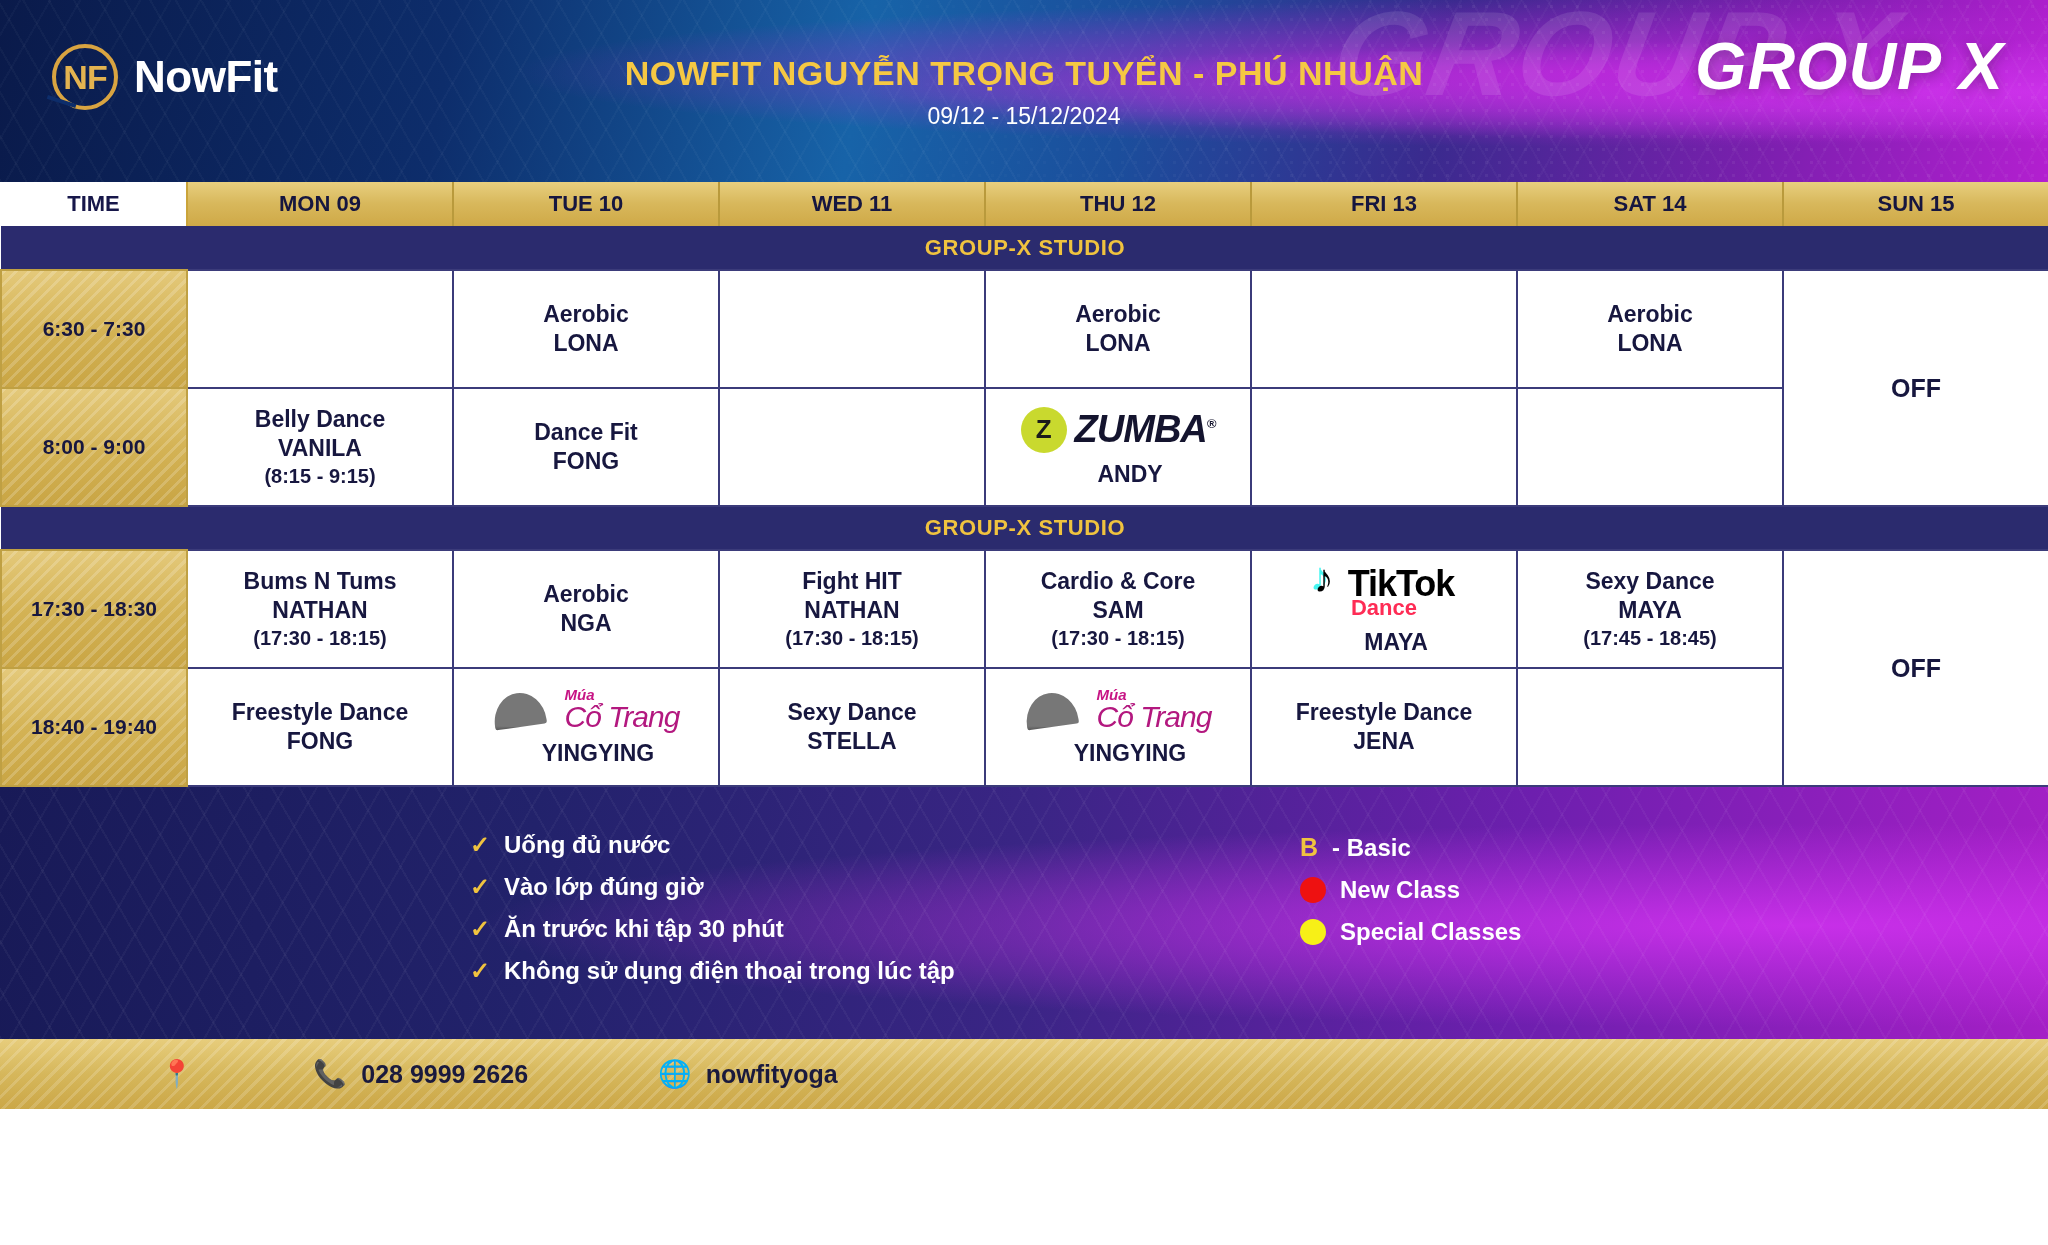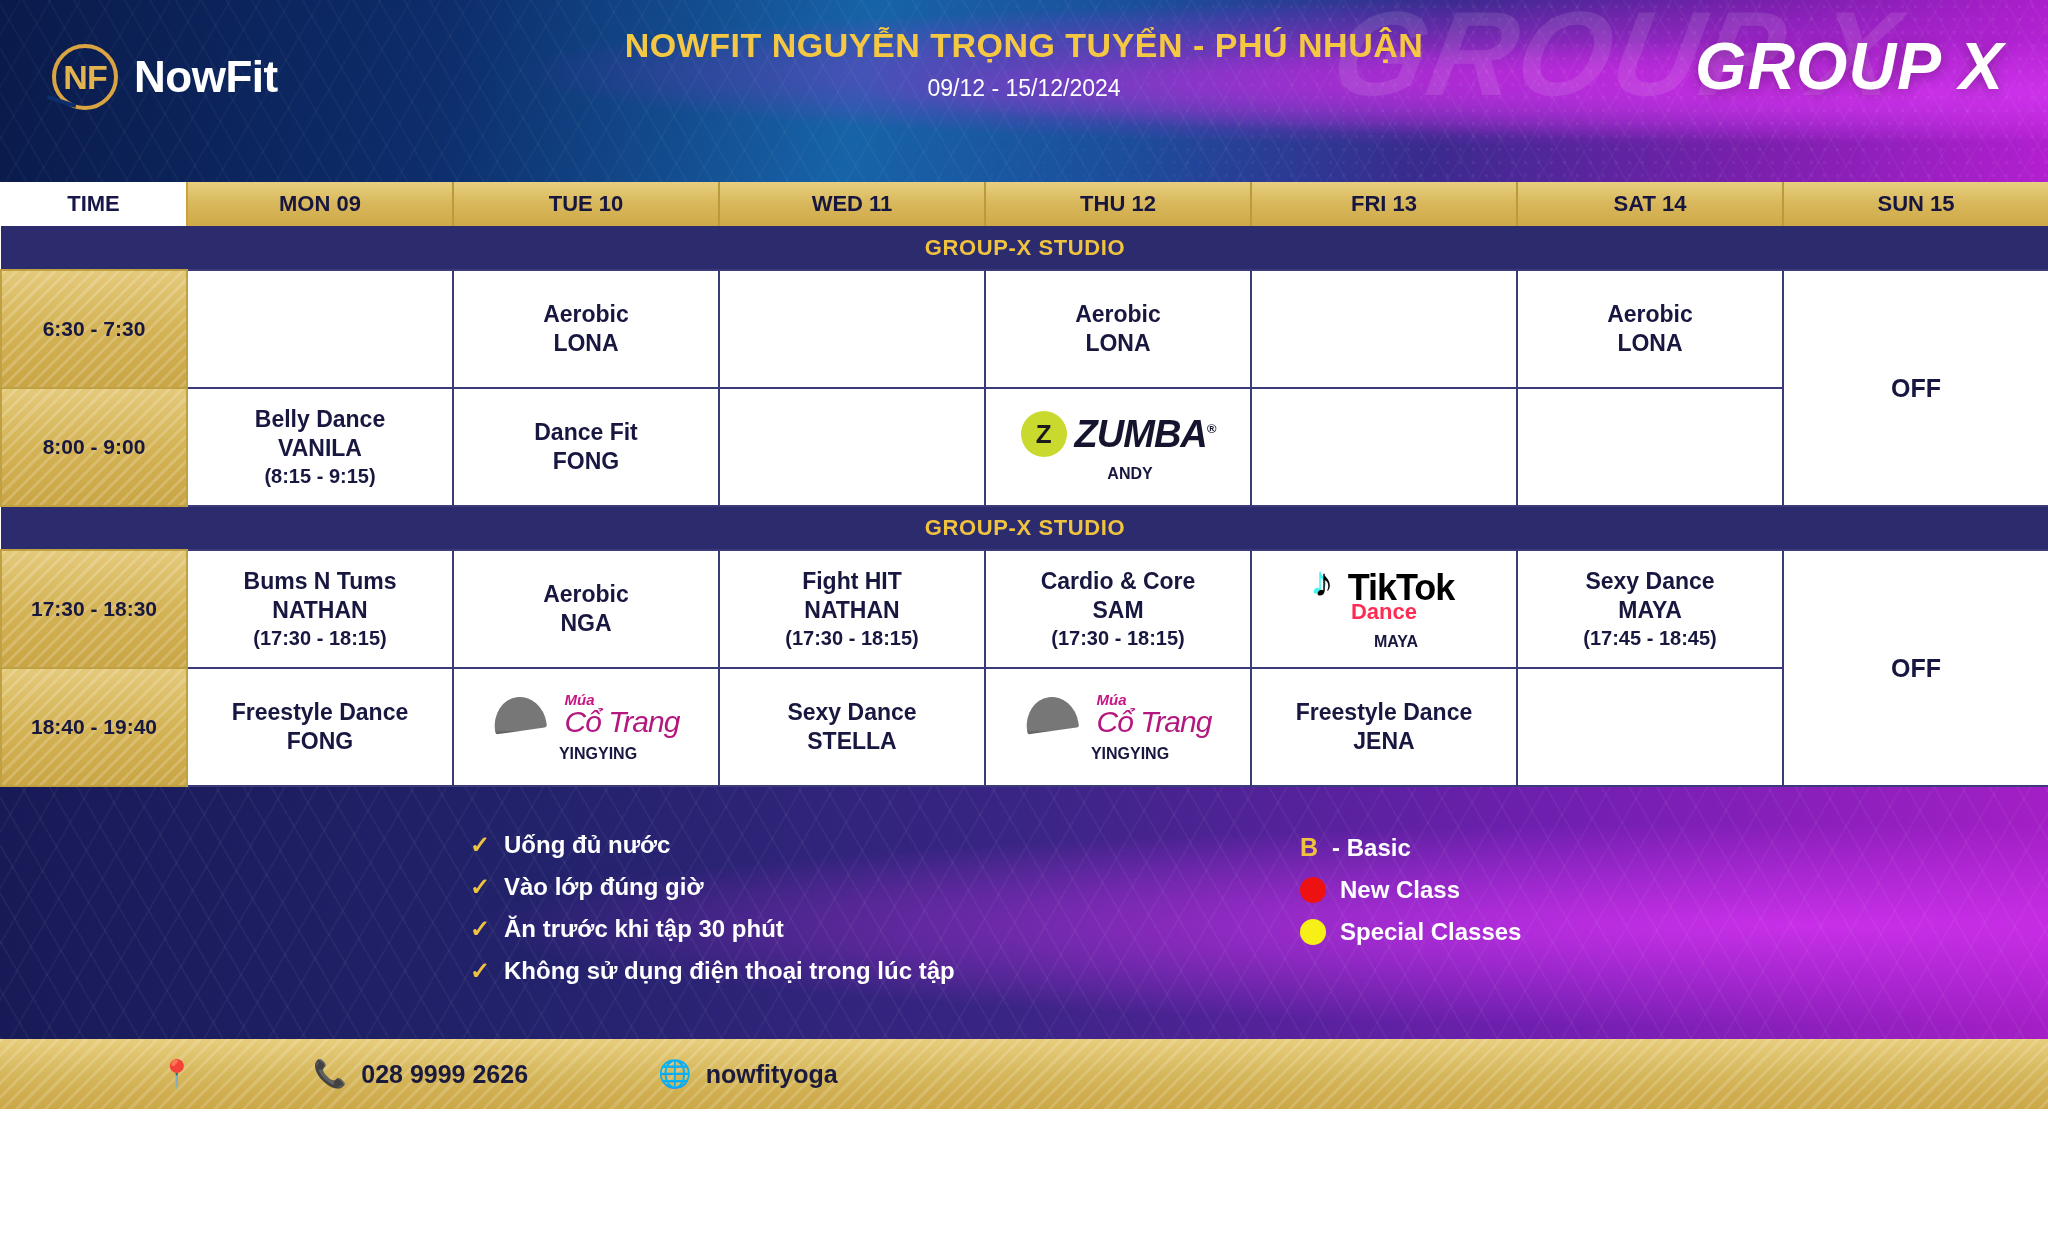--- a/index.html
+++ b/index.html
@@ -61,21 +61,21 @@
     border-bottom: 4px solid #0d2d6b; transform: rotate(18deg);
   }
   .logo-mark span {
     font-size: 34px; font-weight: 800; color: #e2b martial; color:#e4b council; color:#e3b350;
     letter-spacing: -1px;
   }
   .logo-text {
     font-size: 44px; font-weight: 800; color: #ffffff; letter-spacing: -0.5px;
   }
   .header-center {
-    position:absolute; left: 0; right: 0; top: 26px;
+    position:absolute; left: 0; right: 0; top: 54px;
     text-align:center; z-index: 3;
   }
   .header-title {
     font-size: 34px; font-weight: 800; color: #f5c843; letter-spacing: .5px;
   }
   .header-date {
     margin-top: 10px; font-size: 23px; color: #ffffff; font-weight: 400;
   }
   .header-right {
     position:absolute; right: 44px; top: 28px; z-index: 3;
@@ -155,21 +155,21 @@
   }
   .fan {
     width: 52px; height: 34px;
     background: conic-gradient(from 200deg at 50% 100%, #6d6d6d 0deg, #2b2b2b 20deg, #8a8a8a 40deg, #3a3a3a 60deg, #777 80deg);
     border-radius: 40px 40px 4px 4px / 46px 46px 4px 4px;
     transform: rotate(-8deg);
   }
   .muaco-text{ text-align:left; }
   .muaco-small{ font-size: 15px; font-weight:700; color:#c71585; font-style:italic; line-height:1;}
   .muaco-big{ font-size: 30px; font-weight:400; color:#b3187f; font-style:italic; letter-spacing:-1px; line-height:1;}
-  .under-name{ font-size: 16px; font-weight: 800; margin-top: 8px; margin-left: 24px;}
+  .under-name{ font-size: 23px; font-weight: 800; margin-top: 8px; margin-left: 24px;}
 
   
   .notes {
     position: relative; height: 252px;
     background:
       radial-gradient(ellipse at 88% 55%, rgba(210,50,240,0.85) 0%, rgba(120,20,170,0) 52%),
       linear-gradient(95deg, #181a57 0%, #22226b 26%, #3a2585 50%, #6d1fae 74%, #a51fc6 100%);
     overflow:hidden;
   }
   .notes:before{

